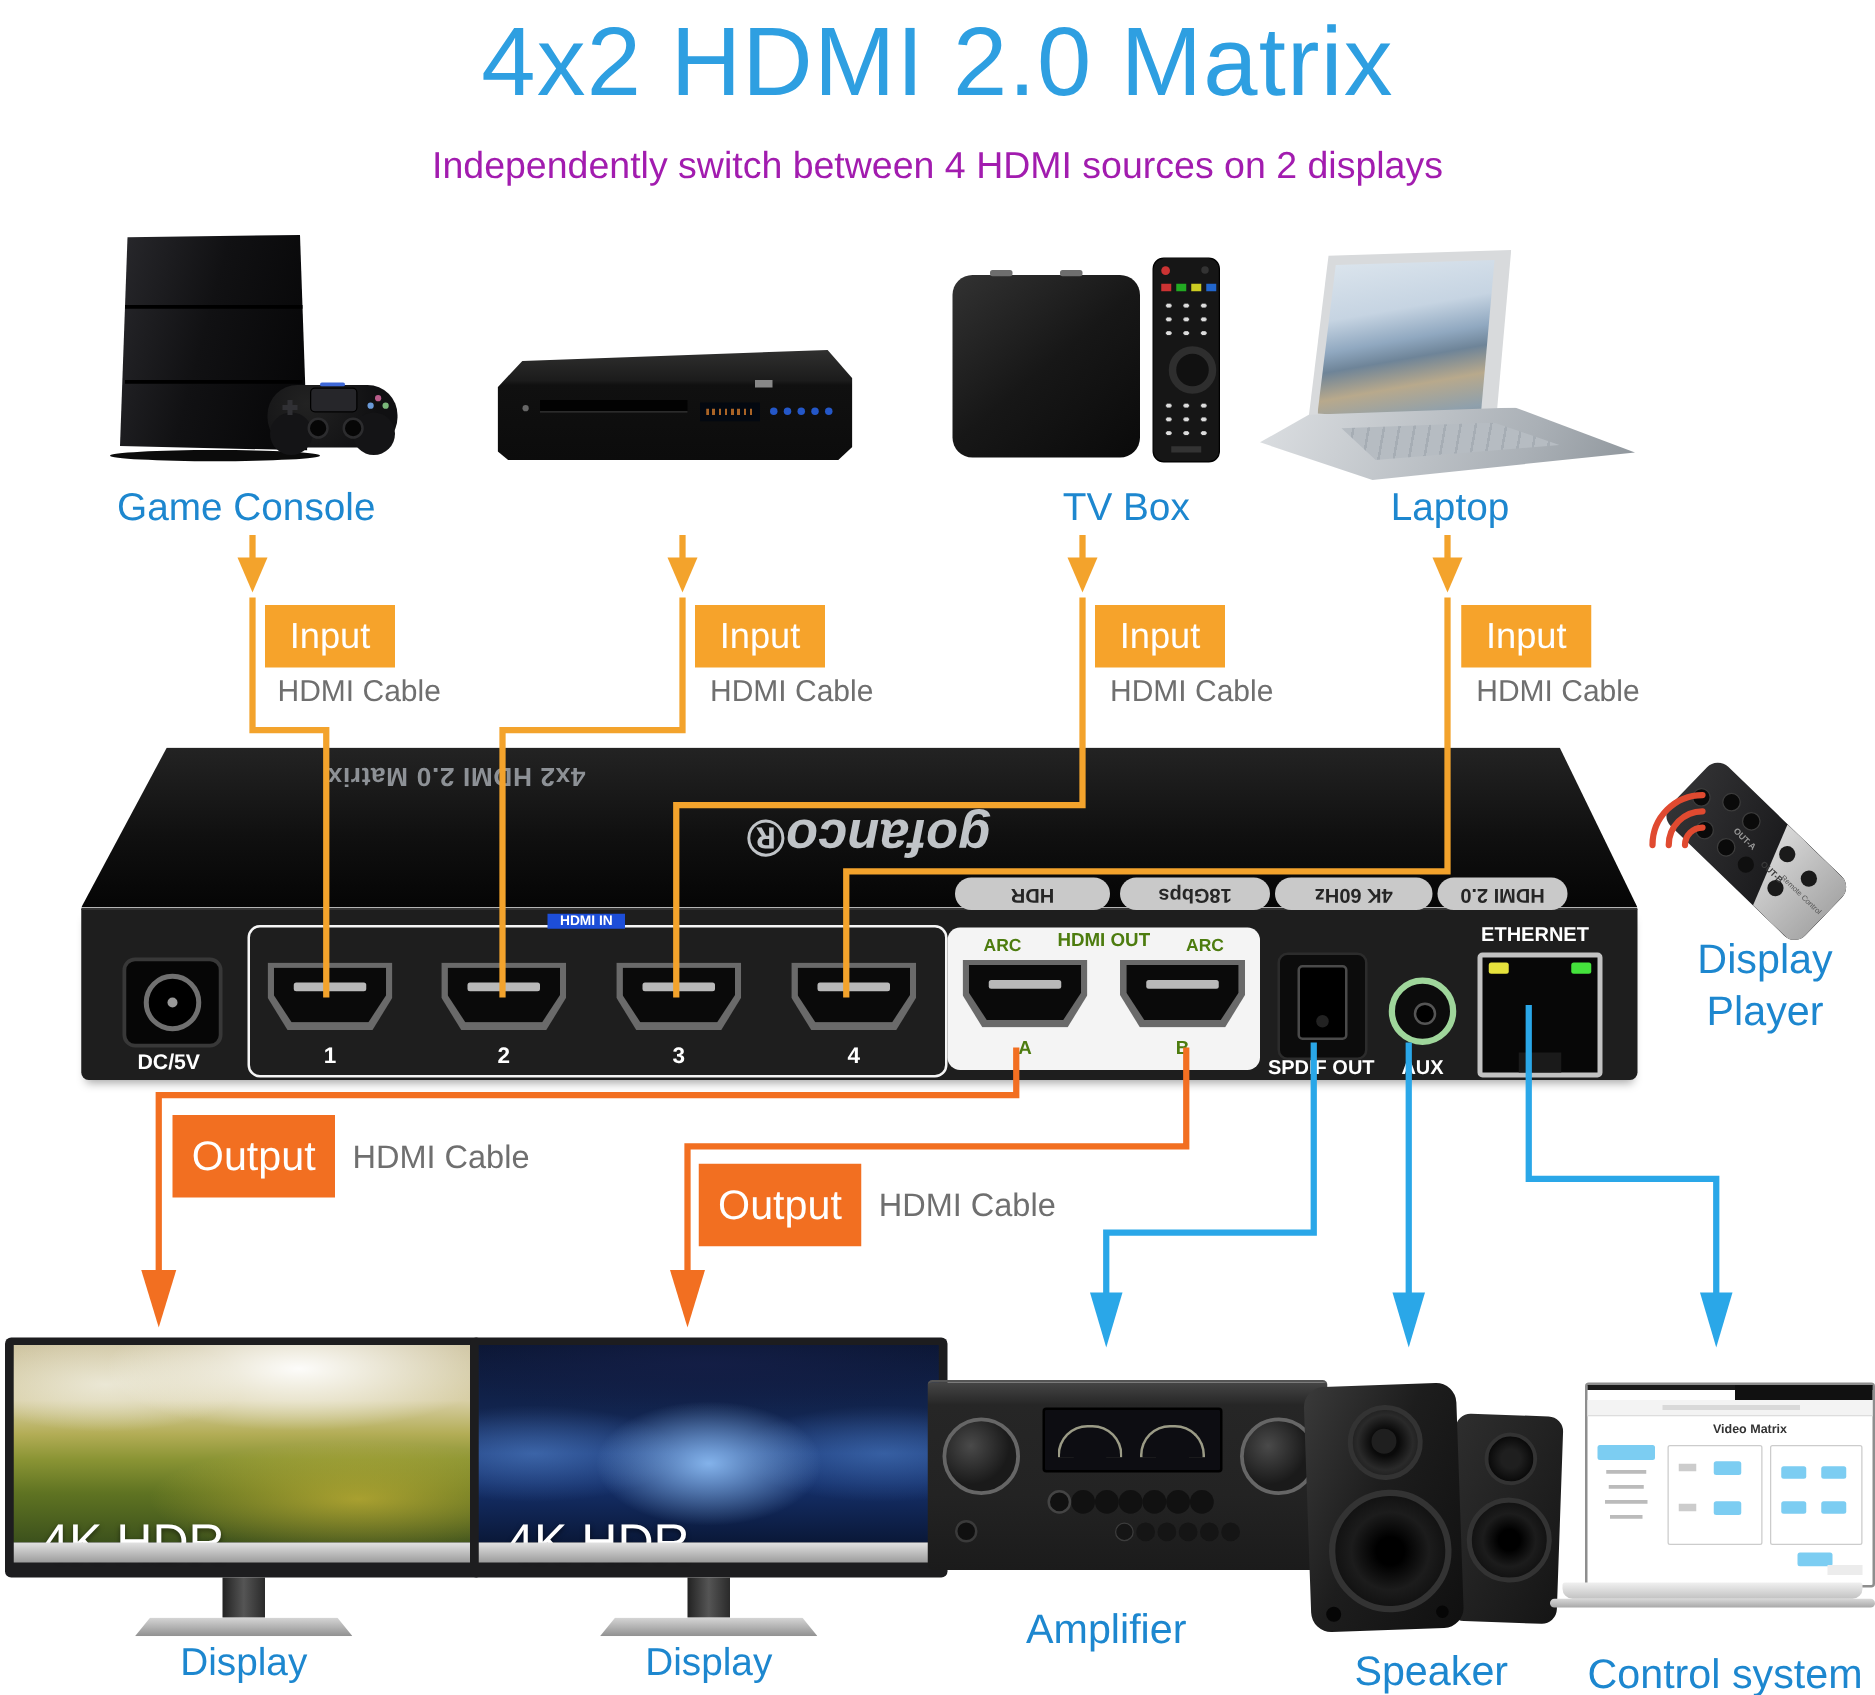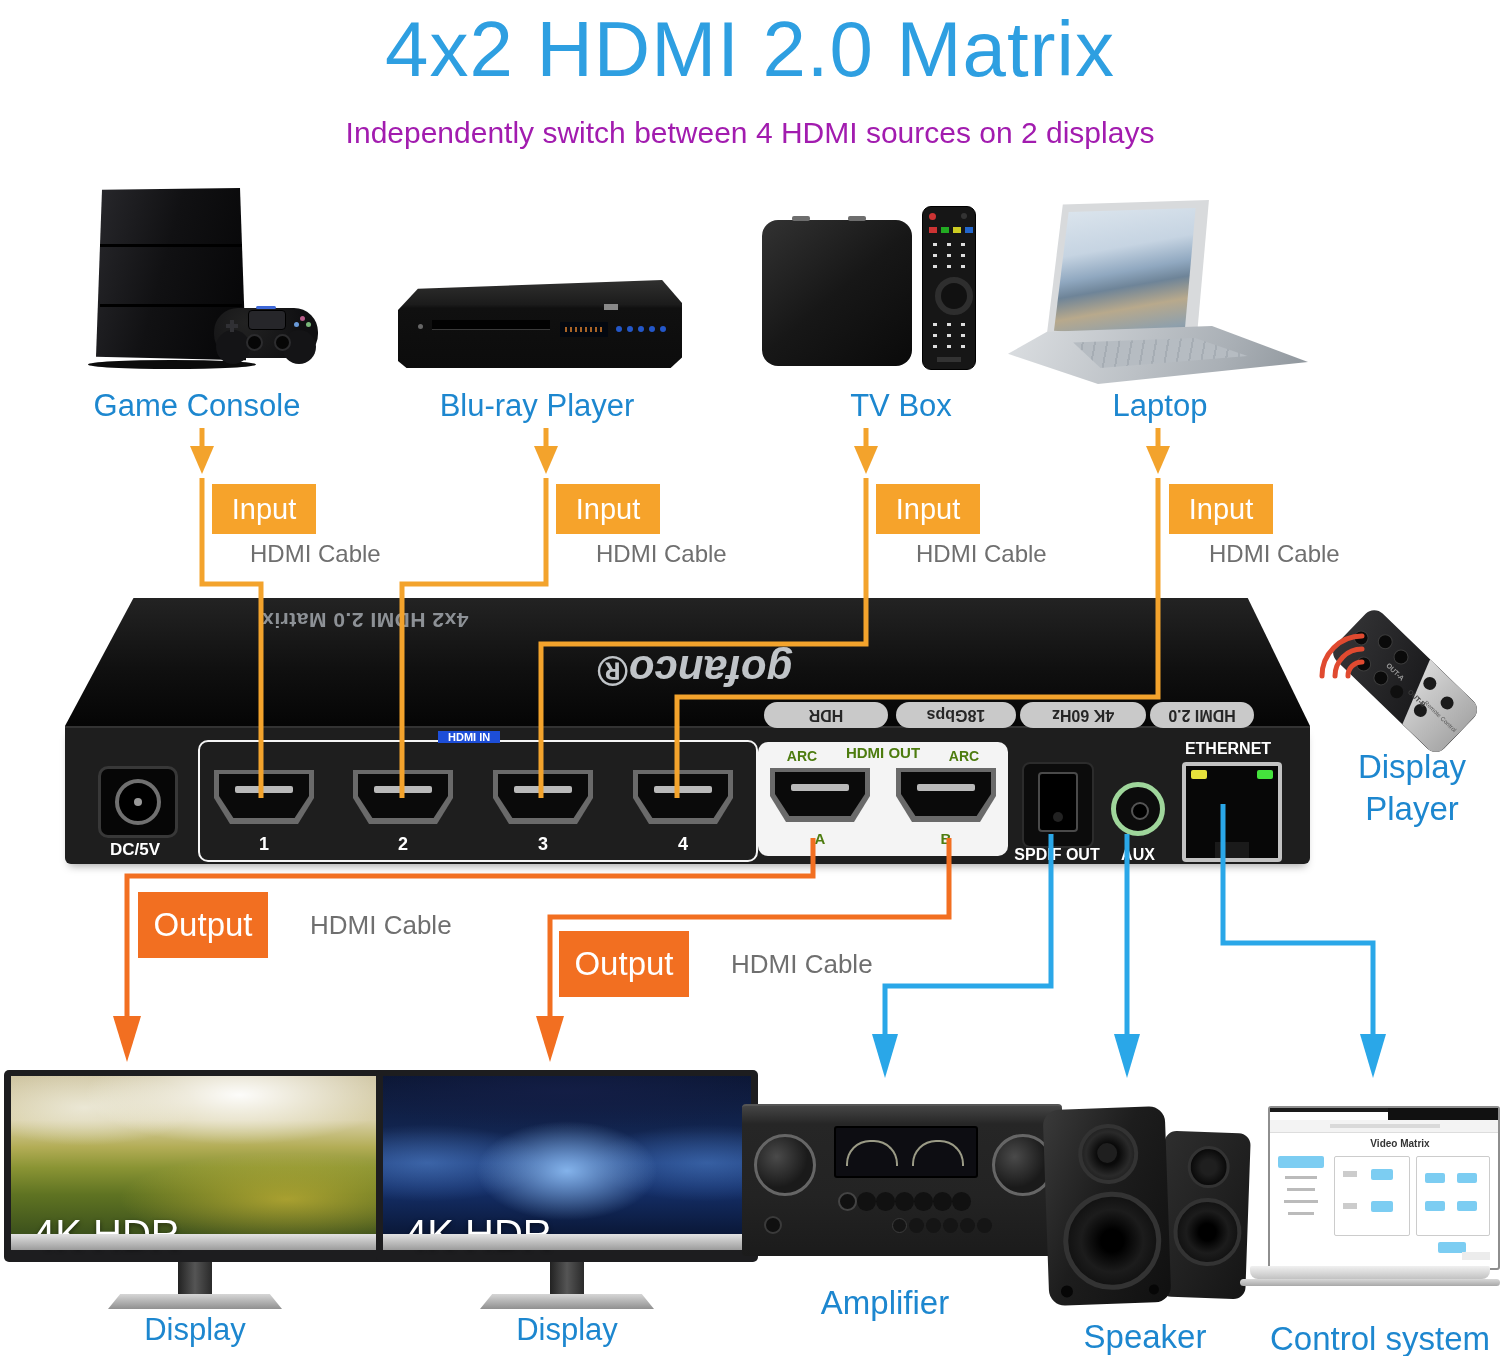--- a/index.html
+++ b/index.html
@@ -5,21 +5,21 @@
   html,body{margin:0;padding:0;background:#ffffff;}
   #canvas{position:relative;width:1500px;height:1356px;background:#fff;overflow:hidden;
           font-family:"Liberation Sans", sans-serif;}
   .abs{position:absolute;}
   .ctr{text-align:center;}
   
   .title{font-size:78px;font-weight:400;color:#2e9fe1;letter-spacing:1px;}
   .subtitle{font-size:30px;font-weight:400;color:#a21caf;}
   .blue-label{font-size:31px;color:#1d87cf;}
   .blue-label-sm{font-size:33px;color:#1d87cf;}
-  .gray-cable{font-size:24px;color:#6f6f6f;margin-left:28px;}
+  .gray-cable{font-size:24px;color:#6f6f6f;}
   .input-tag{width:104px;height:50px;line-height:50px;background:#f6a32b;color:#fff;
              font-size:29px;text-align:center;z-index:6;}
   .output-tag{width:130px;height:66px;line-height:66px;background:#f26f21;color:#fff;
               font-size:33px;text-align:center;z-index:6;}
   
   .dev-top{left:65px;top:598px;width:1245px;height:128px;
            clip-path:polygon(5.5% 0,95% 0,100% 100%,0 100%);
            background:linear-gradient(180deg,#232323 0%,#101010 55%,#050505 100%);}
   .dev-front{left:65px;top:726px;width:1245px;height:136px;background:#1e1e1e;
              border-top:2px solid #333;border-radius:0 0 6px 6px;
@@ -96,21 +96,20 @@
   <div class="abs" style="left:398px;top:280px;width:284px;height:88px;">
     <div class="abs" style="left:0;top:0;width:284px;height:88px;background:linear-gradient(180deg,#30302f 0%,#1b1b1b 28%,#101010 32%,#0c0c0c 100%);clip-path:polygon(0 34%,7% 10%,93% 0,100% 26%,100% 88%,96% 100%,3% 100%,0 92%);"></div>
     <div class="abs" style="left:34px;top:40px;width:118px;height:9px;background:#020202;border-bottom:1px solid #3a3a3a;"></div>
     <div class="abs" style="left:162px;top:42px;width:48px;height:15px;background:#030810;">
       <div class="abs" style="left:5px;top:5px;width:38px;height:5px;background:repeating-linear-gradient(90deg,#c7742a 0 2px,transparent 2px 5px);opacity:.85;"></div>
     </div>
     <div class="abs" style="left:206px;top:24px;width:14px;height:6px;background:#888;"></div>
     <div class="abs circle" style="left:218px;top:46px;width:6px;height:6px;background:#2457c8;box-shadow:11px 0 #2457c8,22px 0 #2457c8,33px 0 #2457c8,44px 0 #2457c8;"></div>
     <div class="abs circle" style="left:20px;top:44px;width:5px;height:5px;background:#666;"></div>
   </div>
-  <div class="abs ctr blue-label" style="left:395px;top:388px;width:284px;">Blu-ray Player</div>
 
   <div class="abs" style="left:760px;top:206px;width:218px;height:162px;">
     <div class="abs" style="left:2px;top:14px;width:150px;height:146px;border-radius:16px;background:linear-gradient(140deg,#323232 0%,#171717 50%,#0a0a0a 100%);"></div>
     <div class="abs" style="left:32px;top:10px;width:18px;height:5px;background:#6e6e6e;border-radius:2px;"></div>
     <div class="abs" style="left:88px;top:10px;width:18px;height:5px;background:#6e6e6e;border-radius:2px;"></div>
     <div class="abs" style="left:162px;top:0;width:52px;height:162px;border-radius:9px;background:#161616;border:1px solid #000;">
       <div class="abs circle" style="left:6px;top:6px;width:7px;height:7px;background:#c33;"></div>
       <div class="abs circle" style="left:38px;top:6px;width:6px;height:6px;background:#333;"></div>
       <div class="abs" style="left:6px;top:20px;width:8px;height:6px;background:#c33;box-shadow:12px 0 #2a2,24px 0 #cc2,36px 0 #26c;"></div>
       <div class="abs" style="left:5px;top:32px;width:42px;height:34px;background-image:radial-gradient(#ddd 2px,transparent 2.5px);background-size:14px 11px;"></div>

